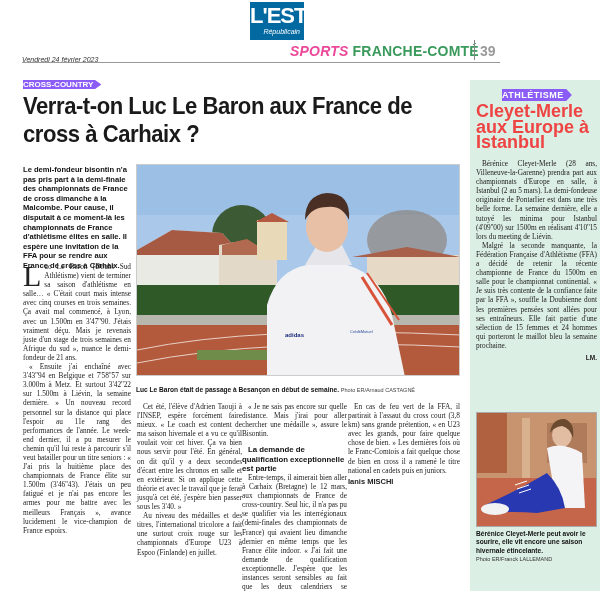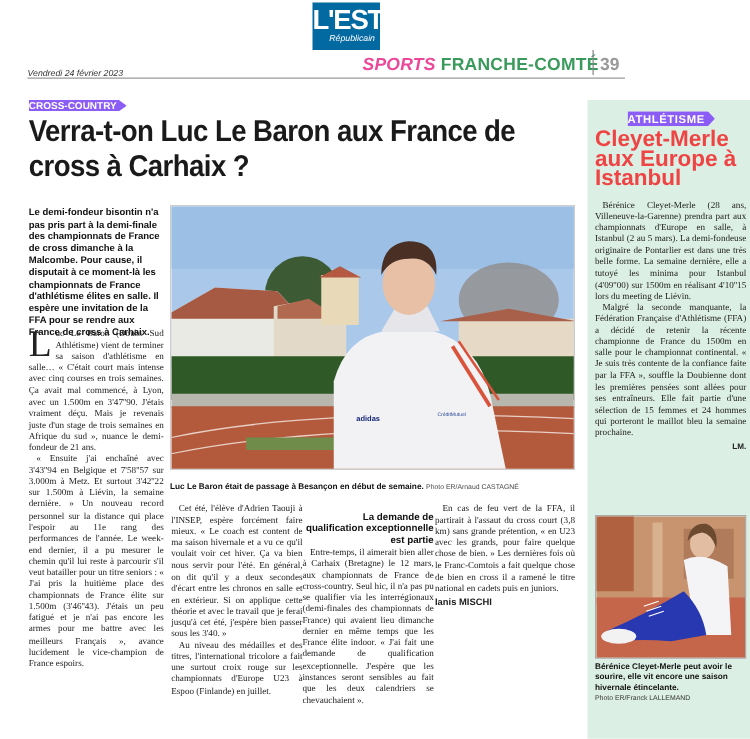--- a/index.html
+++ b/index.html
@@ -29,21 +29,21 @@
   .col { position: absolute; font-size: 7.3px; line-height: 9.1px; text-align: justify; color: #222; hyphens: auto; }
   .col p { text-indent: 6px; }
   .col p.noindent { text-indent: 0; }
   .c1 { left: 23px; top: 262px; width: 108px; }
   .c2 { left: 137px; top: 402px; width: 105px; }
   .c3 { left: 242px; top: 402px; width: 105px; }
   .c4 { left: 348px; top: 402px; width: 112px; }
 
   .dropcap { float: left; font-size: 30px; line-height: 26px; margin: 1px 3px 0 0; font-family: "Liberation Serif", serif; }
 
-  .subhead { font-family: "Liberation Sans", sans-serif; font-weight: bold; font-size: 7.8px; line-height: 9.2px; color: #111; margin-top: 7px; text-indent: 0; text-align: right; }
+  .subhead { font-family: "Liberation Sans", sans-serif; font-weight: bold; font-size: 7.8px; line-height: 9.2px; color: #111; margin-top: 7px; text-indent: 0; text-align: left; }
 
   .byline { text-align: left; font-family: "Liberation Sans", sans-serif; font-weight: bold; font-size: 7.5px; margin-top: 2px; }
 
   .main-photo { position: absolute; left: 136px; top: 164px; width: 324px; height: 212px; overflow: hidden; border: 1px solid #ccc; }
   .caption1 { position: absolute; left: 136px; top: 386px; width: 330px; font-family: "Liberation Sans", sans-serif; font-size: 6.6px; line-height: 8px; }
   .caption1 .cap-b { font-weight: bold; color: #111; }
   .caption1 .credit { font-size: 5.5px; color: #444; }
 
   .sidebar { position: absolute; left: 470px; top: 80px; width: 130px; height: 515px; background: #dcefe4; }
   .sb-title { position: absolute; left: 476px; top: 104px; width: 120px; font-family: "Liberation Sans", sans-serif; font-weight: bold; font-size: 18px; line-height: 15.5px; color: #ef4444; }
@@ -114,20 +114,21 @@
   <span class="cap-b">Luc Le Baron était de passage à Besançon en début de semaine.</span>
   <span class="credit">Photo ER/Arnaud CASTAGNÉ</span>
 </div>
 
 <div class="col c2">
   <p>Cet été, l'élève d'Adrien Taouji à l'INSEP, espère forcément faire mieux. « Le coach est content de ma saison hivernale et a vu ce qu'il voulait voir cet hiver. Ça va bien nous servir pour l'été. En général, on dit qu'il y a deux secondes d'écart entre les chronos en salle et en extérieur. Si on applique cette théorie et avec le travail que je ferai jusqu'à cet été, j'espère bien passer sous les 3'40. »</p>
   <p>Au niveau des médailles et des titres, l'international tricolore a fait une surtout croix rouge sur les championnats d'Europe U23 à Espoo (Finlande) en juillet.</p>
 </div>
 
 <div class="col c3">
+  <p>« Je ne sais pas encore sur quelle distance. Mais j'irai pour aller chercher une médaille », assure le Bisontin.</p>
   <p class="subhead">La demande de qualification exceptionnelle est partie</p>
   <p>Entre-temps, il aimerait bien aller à Carhaix (Bretagne) le 12 mars, aux championnats de France de cross-country. Seul hic, il n'a pas pu se qualifier via les interrégionaux (demi-finales des championnats de France) qui avaient lieu dimanche dernier en même temps que les France élite indoor. « J'ai fait une demande de qualification exceptionnelle. J'espère que les instances seront sensibles au fait que les deux calendriers se chevauchaient ».</p>
 </div>
 
 <div class="col c4">
   <p>En cas de feu vert de la FFA, il partirait à l'assaut du cross court (3,8 km) sans grande prétention, « en U23 avec les grands, pour faire quelque chose de bien. » Les dernières fois où le Franc-Comtois a fait quelque chose de bien en cross il a ramené le titre national en cadets puis en juniors.</p>
   <div class="byline">Ianis MISCHI</div>
 </div>
 
 <div class="sidebar"></div>

